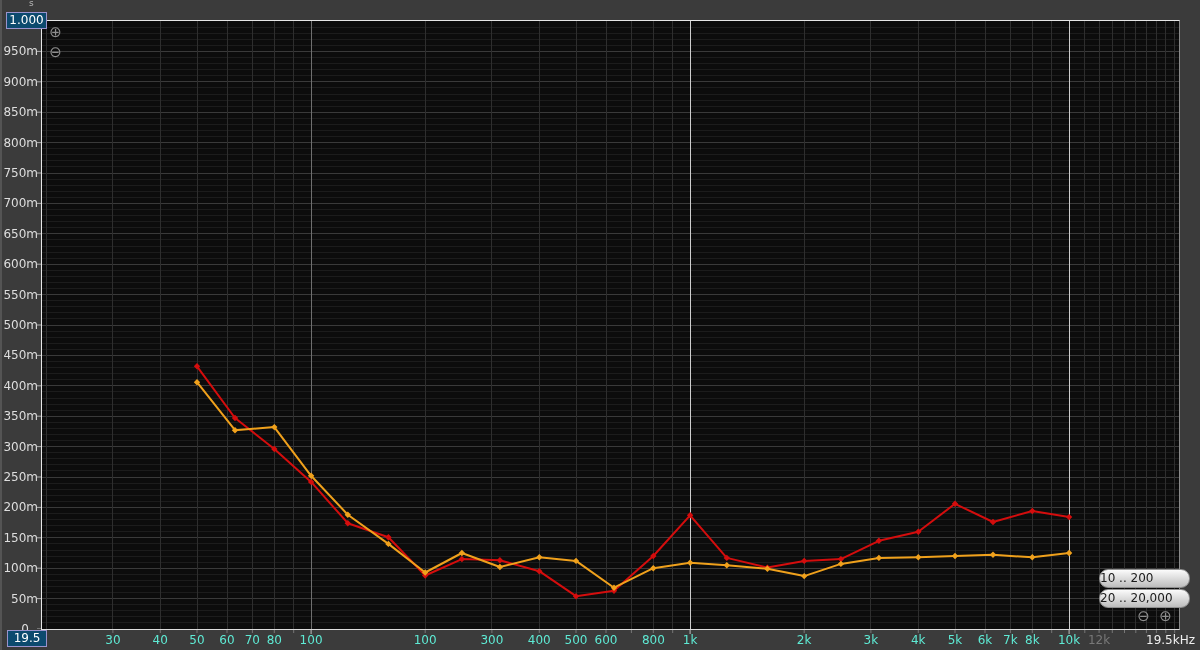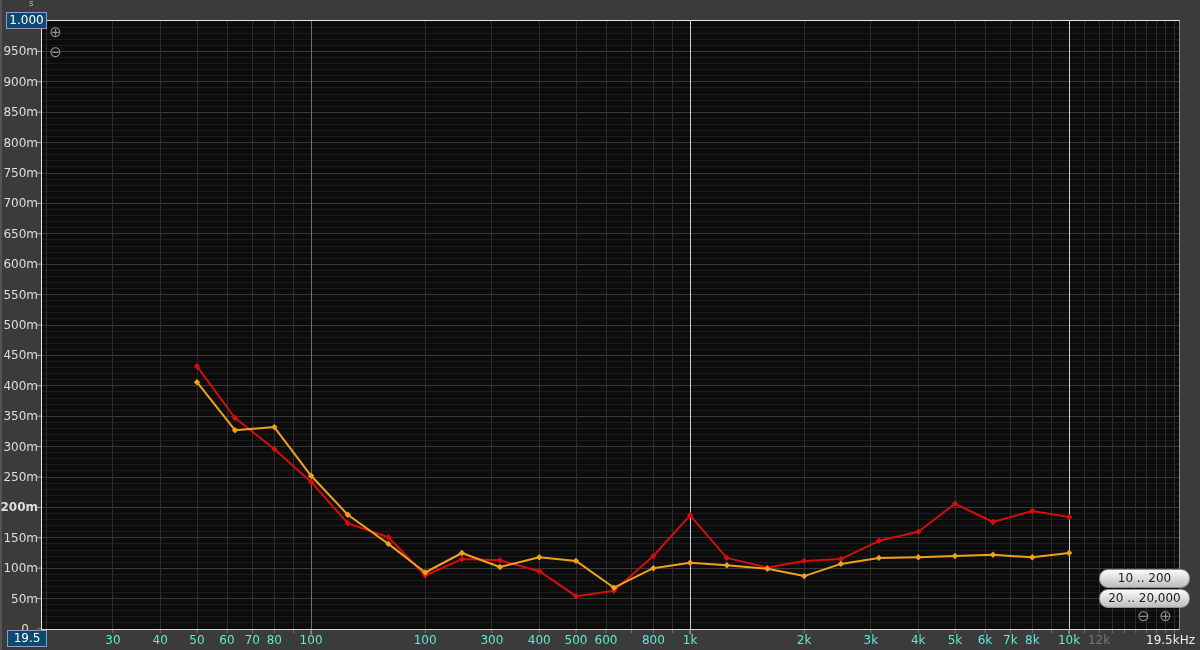--- a/index.html
+++ b/index.html
@@ -43,21 +43,21 @@
   .x-label.end { transform:none; color:#efefef; }
   .axis-ticks { position:absolute; }
   .zoom-glyph {
     position:absolute; color:#8f8f8f; font-size:15px; line-height:15px;
     width:15px; text-align:center; cursor:pointer; z-index:4;
   }
   .range-btn {
     position:absolute; left:1099px; width:91px; height:19px; box-sizing:border-box;
     border-radius:9px; border:1px solid #8f8f8f;
     background:linear-gradient(#fbfbfb, #bdbdbd);
-    color:#1a1a1a; font-size:12px; line-height:17px; text-align:center;
+    color:#1a1a1a; font-size:12px; line-height:17px; text-align:left;
     cursor:pointer; z-index:4;
   }
 </style>
 </head>
 <body>
 
 <div class="left-strip"></div>
 
 <div class="scale-hint">s</div>
 
@@ -219,21 +219,21 @@
     <div class="y-label" style="right: 2px; top: 196.4px;">700m</div>
     <div class="y-label" style="right: 2px; top: 226.8px;">650m</div>
     <div class="y-label" style="right: 2px; top: 257.2px;">600m</div>
     <div class="y-label" style="right: 2px; top: 287.6px;">550m</div>
     <div class="y-label" style="right: 2px; top: 318px;">500m</div>
     <div class="y-label" style="right: 2px; top: 348.4px;">450m</div>
     <div class="y-label" style="right: 2px; top: 378.8px;">400m</div>
     <div class="y-label" style="right: 2px; top: 409.2px;">350m</div>
     <div class="y-label" style="right: 2px; top: 439.6px;">300m</div>
     <div class="y-label" style="right: 2px; top: 470px;">250m</div>
-    <div class="y-label" style="right: 2px; top: 500.4px; font-weight: bold;">200m</div>
+    <div class="y-label" style="right: 2px; top: 500.4px;">200m</div>
     <div class="y-label" style="right: 2px; top: 530.8px;">150m</div>
     <div class="y-label" style="right: 2px; top: 561.2px;">100m</div>
     <div class="y-label" style="right: 2px; top: 591.6px;">50m</div>
     <div class="y-label" style="right: 11px; top: 622px;">0</div>
   </div>
 <div id="x-labels" style="position:absolute;left:0;top:0;width:1200px;height:650px;">
     <div class="x-label" style="left: 112.906px;">30</div>
     <div class="x-label" style="left: 160.258px;">40</div>
     <div class="x-label" style="left: 196.987px;">50</div>
     <div class="x-label" style="left: 226.996px;">60</div>

